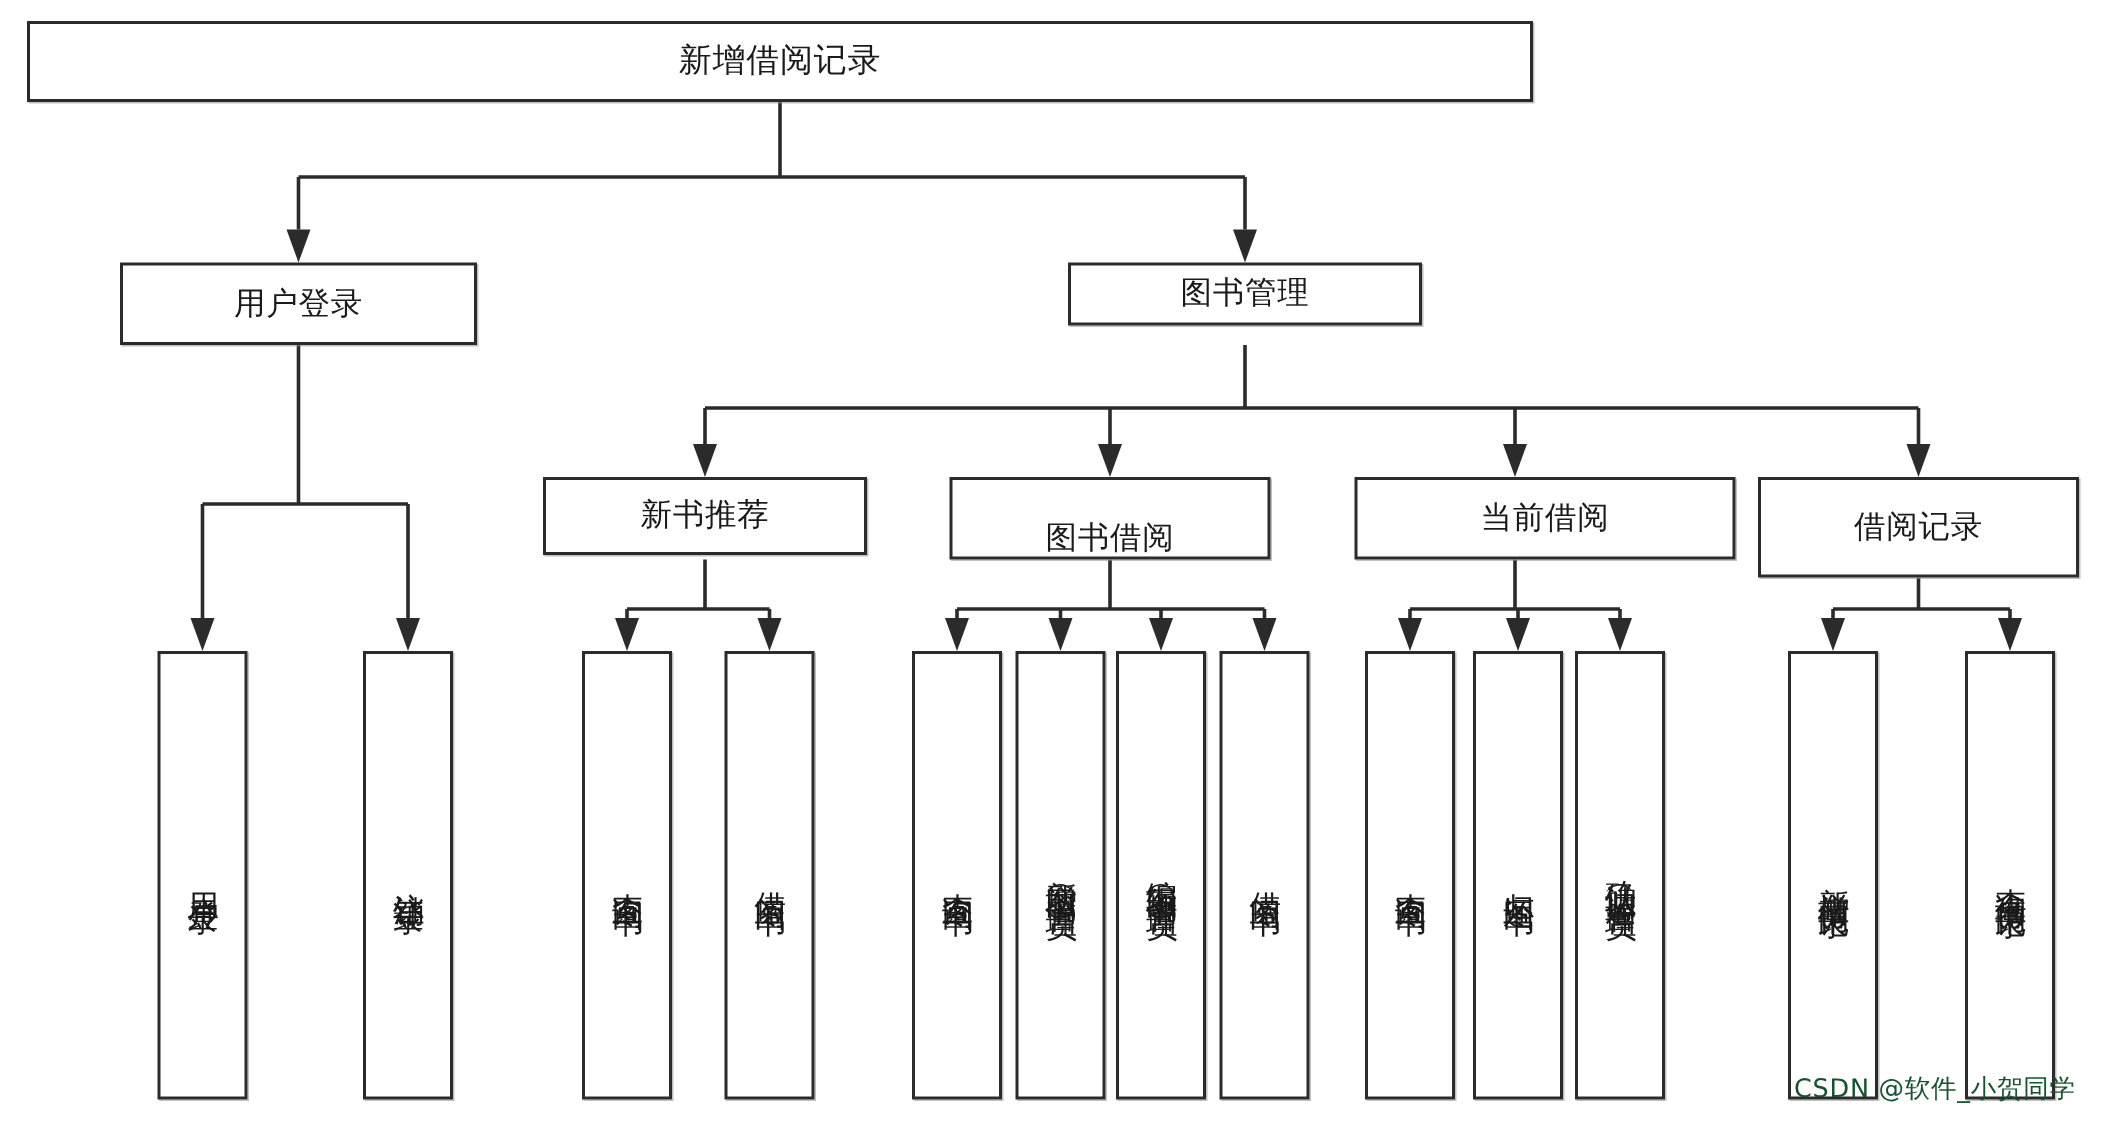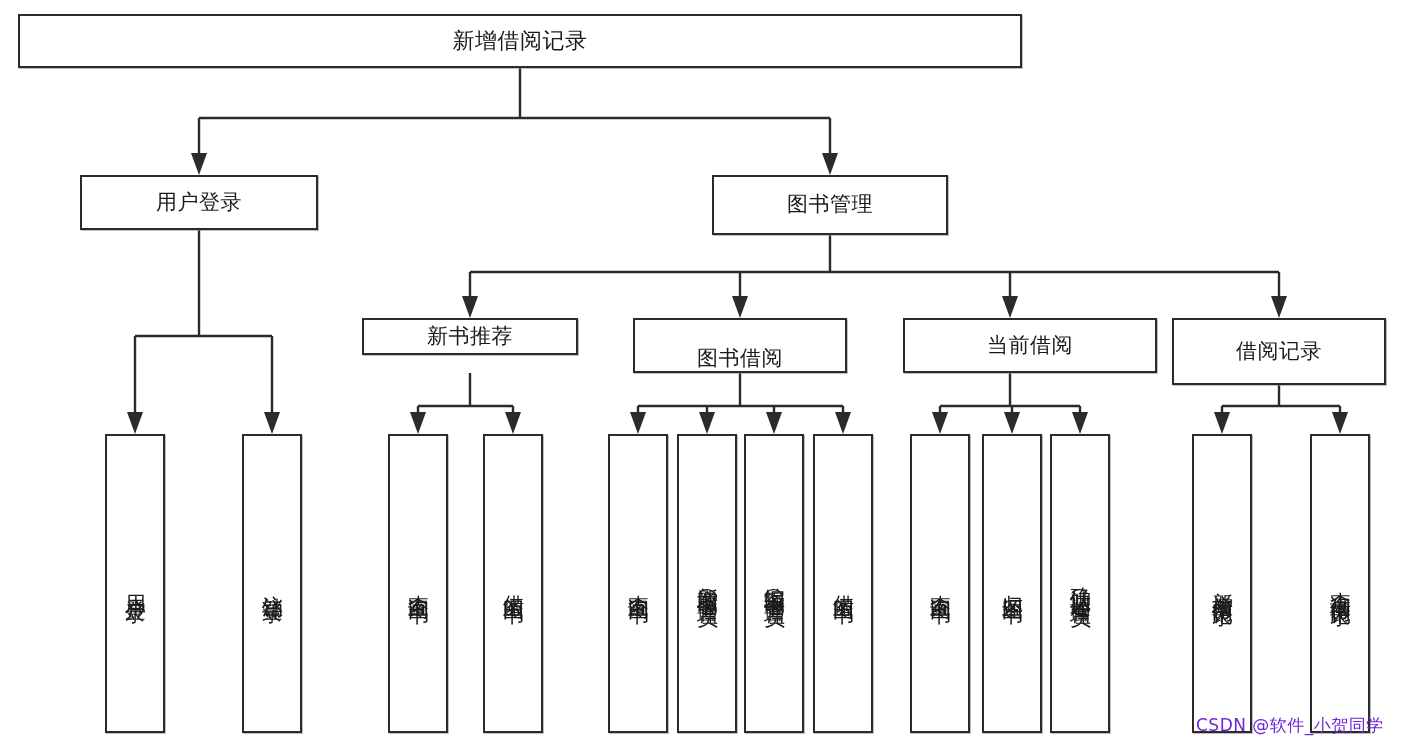--- a/index.html
+++ b/index.html
@@ -58,21 +58,21 @@
   .node-box.vertical .node-label {
     writing-mode: vertical-rl;
     text-orientation: upright;
     font-size: 21px;
     letter-spacing: 3px;
     line-height: 1;
     max-height: 275px;
   }
   .watermark {
     position: absolute;
-    color: #6d28d9;
+    color: #14532d;
     font-size: 17px;
     letter-spacing: 0.5px;
     white-space: nowrap;
     user-select: none;
   }
 </style>
 </head>
 <body>
 
 <div id="diagram-root">
@@ -130,24 +130,24 @@
       <line x1="1340" y1="406" x2="1340" y2="412" stroke="#2b2b2b" stroke-width="2.4"></line>
       <polygon points="1332,412 1348,412 1340,434" fill="#2b2b2b"></polygon>
     </svg>
   <div id="node-layer">
       <div class="node-box horizontal root" style="left: 18px; top: 14px; width: 1004px; height: 54px;">
         <span class="node-label">新增借阅记录</span>
       </div>
       <div class="node-box horizontal" style="left: 80px; top: 175px; width: 238px; height: 55px;">
         <span class="node-label">用户登录</span>
       </div>
-      <div class="node-box horizontal" style="left: 712px; top: 175px; width: 236px; height: 60px;">
+      <div class="node-box horizontal" style="left: 712px; top: 175px; width: 236px; height: 42px;">
         <span class="node-label">图书管理</span>
       </div>
-      <div class="node-box horizontal" style="left: 362px; top: 318px; width: 216px; height: 37px;">
+      <div class="node-box horizontal" style="left: 362px; top: 318px; width: 216px; height: 52px;">
         <span class="node-label">新书推荐</span>
       </div>
       <div class="node-box horizontal" style="left: 633px; top: 318px; width: 214px; height: 55px; align-items: flex-end;">
         <span class="node-label">图书借阅</span>
       </div>
       <div class="node-box horizontal" style="left: 903px; top: 318px; width: 254px; height: 55px;">
         <span class="node-label">当前借阅</span>
       </div>
       <div class="node-box horizontal" style="left: 1172px; top: 318px; width: 214px; height: 67px;">
         <span class="node-label">借阅记录</span>

